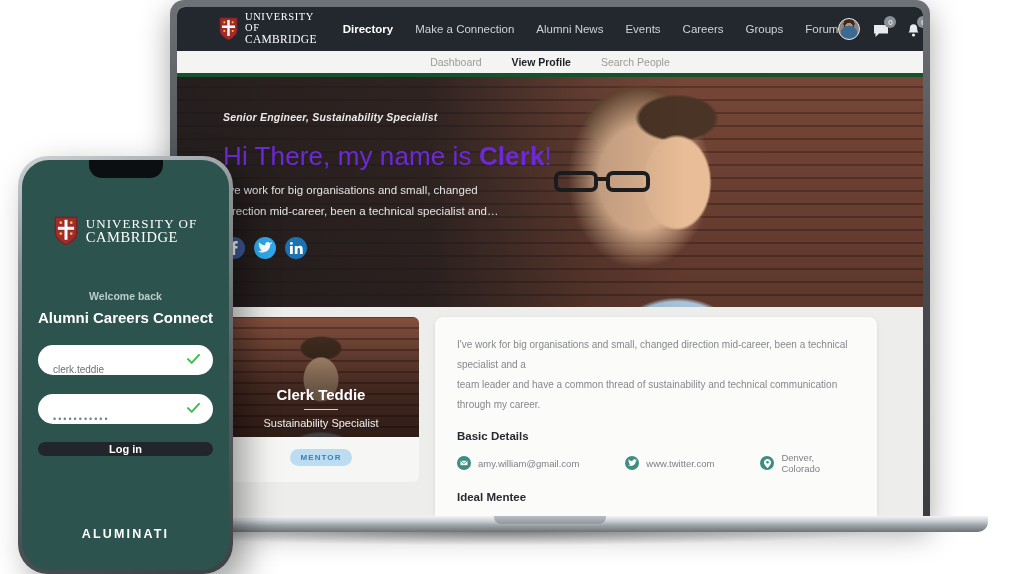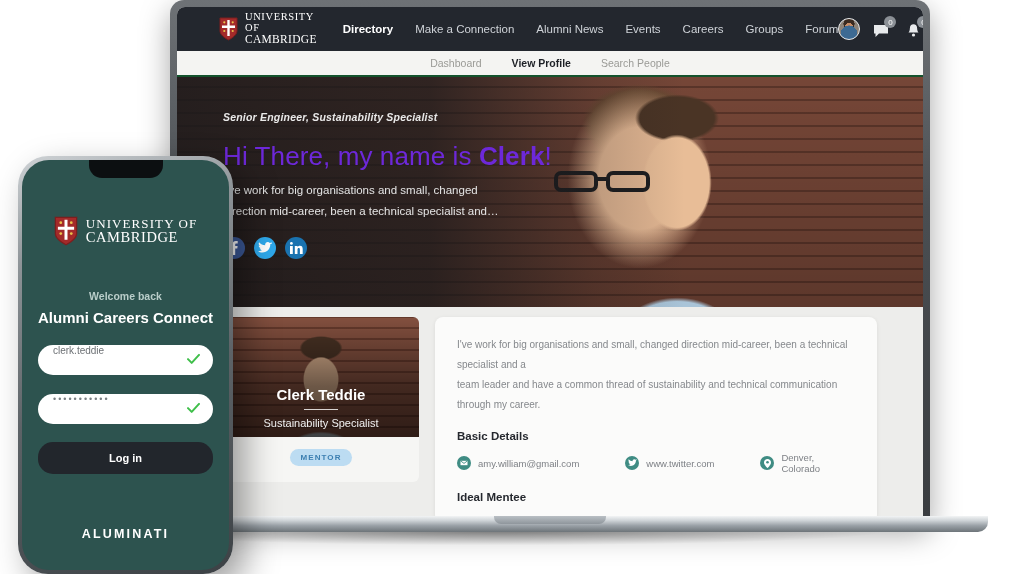--- a/index.html
+++ b/index.html
@@ -68,21 +68,21 @@
   .icbadge svg{ position:absolute; left:0; bottom:1px; }
   .badge{
     position:absolute; right:-3px; top:-3px; min-width:12px; height:12px;
     background:#8b9096; color:#fff; font-size:8px; border-radius:50%;
     display:flex; align-items:center; justify-content:center; padding:0 2px;
   }
 
   
   .subnav{
     height:26px; background:#f4f4f2; display:flex; align-items:center;
-    justify-content:center; gap:30px; border-bottom:2px solid #14532d;
+    justify-content:center; gap:30px; border-bottom:4px solid #14532d;
   }
   .subnav .item{ font-size:10.5px; color:#9a9a96; cursor:pointer; }
   .subnav .item.active{ color:#1d2026; font-weight:bold; }
 
   
   .hero{ position:relative; height:230px; overflow:hidden; }
   .hero-photo{
     position:absolute; inset:0;
     background:
       radial-gradient(ellipse 120px 150px at 62% 44%, #e3b793 0 34%, rgba(0,0,0,0) 60%),
@@ -177,27 +177,27 @@
   }
   .ph-brand{ margin-top:56px; display:flex; align-items:center; gap:8px; }
   .ph-crest{ width:24px; height:30px; flex:none; }
   .ph-brand-text{ color:#fff; font-family:"Liberation Serif", serif; line-height:1.05; }
   .ph-brand-text .l1{ display:block; font-size:13px; letter-spacing:1.1px; }
   .ph-brand-text .l2{ display:block; font-size:14.5px; letter-spacing:.6px; }
   .ph-welcome{ margin-top:44px; color:#b9cdc9; font-size:10.5px; font-weight:bold; }
   .ph-apptitle{ margin-top:7px; color:#fff; font-size:15px; font-weight:bold; }
   .ph-field{
     position:relative; width:175px; height:30px; background:#fff; border-radius:15px;
-    margin-top:19px; display:flex; align-items:flex-start; padding:0 30px 0 15px;
+    margin-top:19px; display:flex; align-items:flex-end; padding:0 30px 0 15px;
     font-size:10px; color:#6c7074;
   }
   .ph-field.pw{ letter-spacing:2px; color:#7b8084; font-size:9px; }
   .ph-check{ position:absolute; right:13px; top:50%; transform:translateY(-50%); }
   .ph-login{
-    width:175px; height:32px; background:#22262c; color:#fff; border-radius:15px;
+    width:175px; height:14px; background:#22262c; color:#fff; border-radius:15px;
     margin-top:18px; display:flex; align-items:center; justify-content:center;
     font-size:11px; font-weight:bold; cursor:pointer; border:none;
     font-family:"Liberation Sans", sans-serif;
   }
   .ph-logo{
     margin-top:auto; margin-bottom:29px; color:#fff; font-size:12.5px;
     font-weight:bold; letter-spacing:2.2px;
   }
 </style>
 </head>

